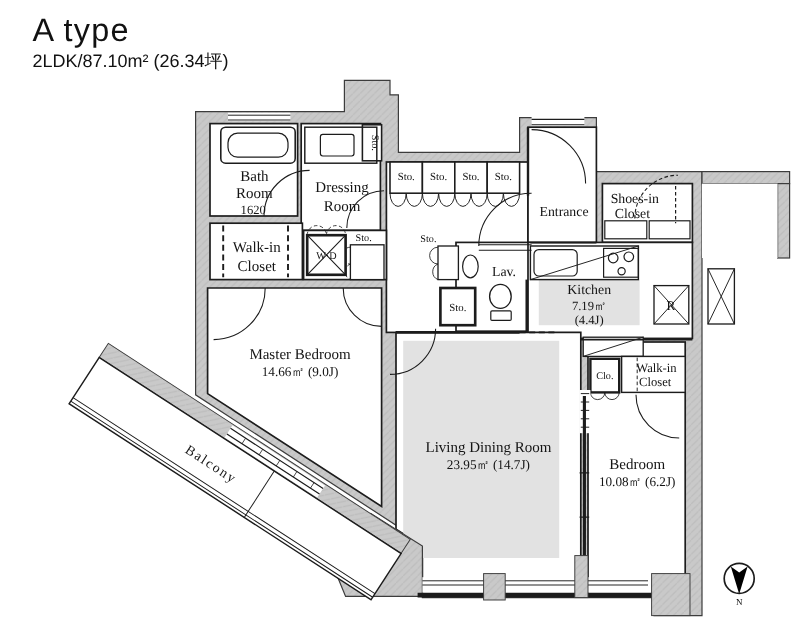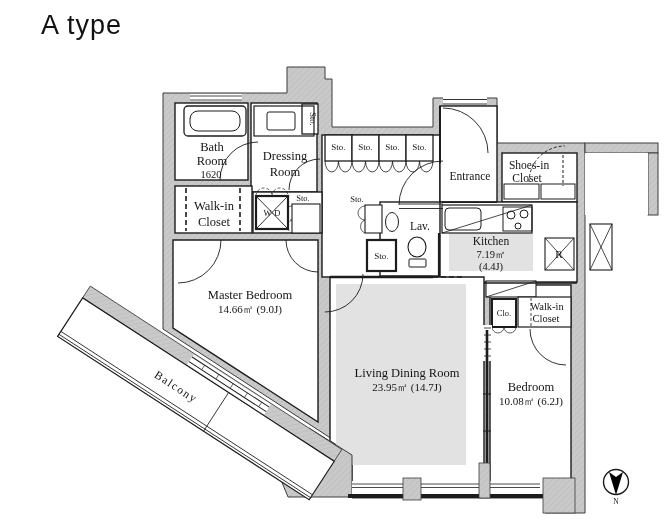--- a/index.html
+++ b/index.html
@@ -1,31 +1,32 @@
 <!DOCTYPE html>
 <html><head>
 <meta charset="utf-8">
 <style>
   html,body{margin:0;padding:0;background:#fff;}
   #stage{position:relative;width:672px;height:520px;background:#ffffff;overflow:hidden;
          font-family:"Liberation Serif", serif;}
-  .hdr{position:absolute;left:41px;color:#111;font-family:"Liberation Sans", sans-serif;}
+  .hdr{position:absolute;left:27px;color:#111;font-family:"Liberation Sans", sans-serif;}
   #title{top:10px;font-size:27px;letter-spacing:1px;font-weight:500;}
   #subtitle{top:42px;font-size:15px;font-weight:400;}
   svg text{fill:#141414;font-family:"Liberation Serif", serif;}
   .rm{font-size:12.5px;}
   .ar{font-size:11px;}
   .sm{font-size:9px;}
   .xs{font-size:8.5px;}
 </style>
 </head>
 <body>
 
 <div id="stage">
   <div id="title" class="hdr">A type</div>
+  <div id="subtitle" class="hdr">2LDK/87.10m² (26.34坪)</div>
 
   <svg width="672" height="520" viewBox="0 0 672 520">
     <defs>
       <pattern id="hatch" width="6" height="6" patternUnits="userSpaceOnUse">
         <rect width="6" height="6" fill="#c9c9c9"></rect>
         <path d="M0,6 L6,0" stroke="#bdbdbd" stroke-width="1"></path>
       </pattern>
     </defs>
 
     <g>

